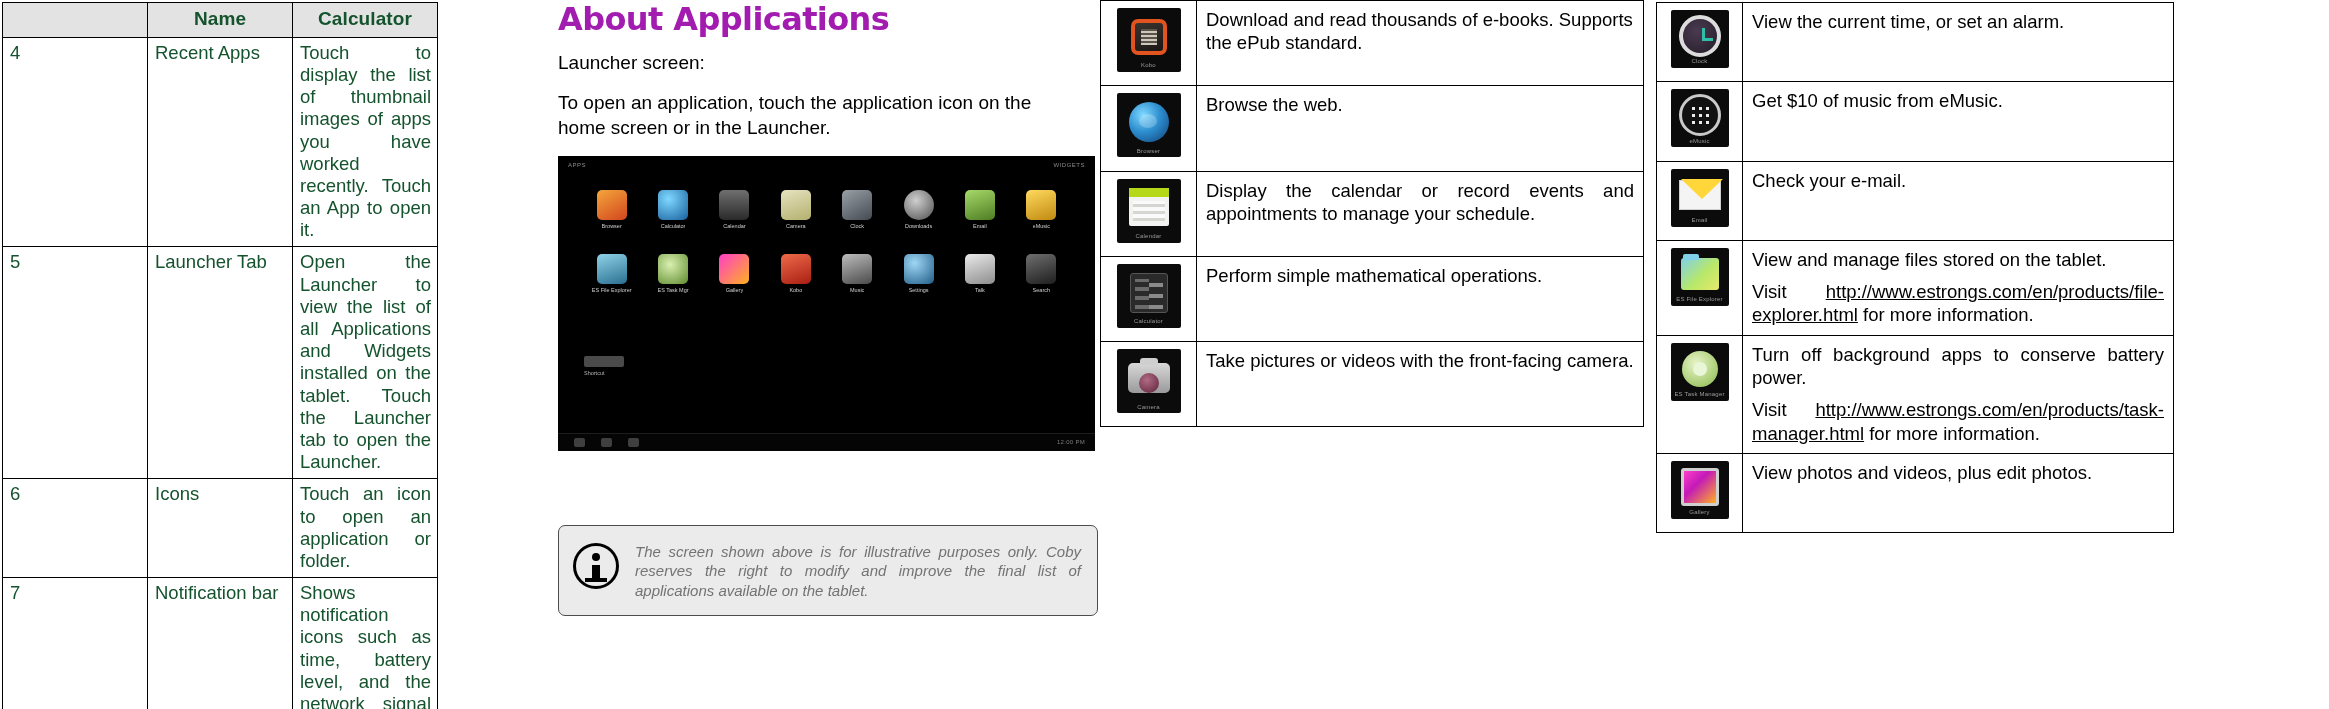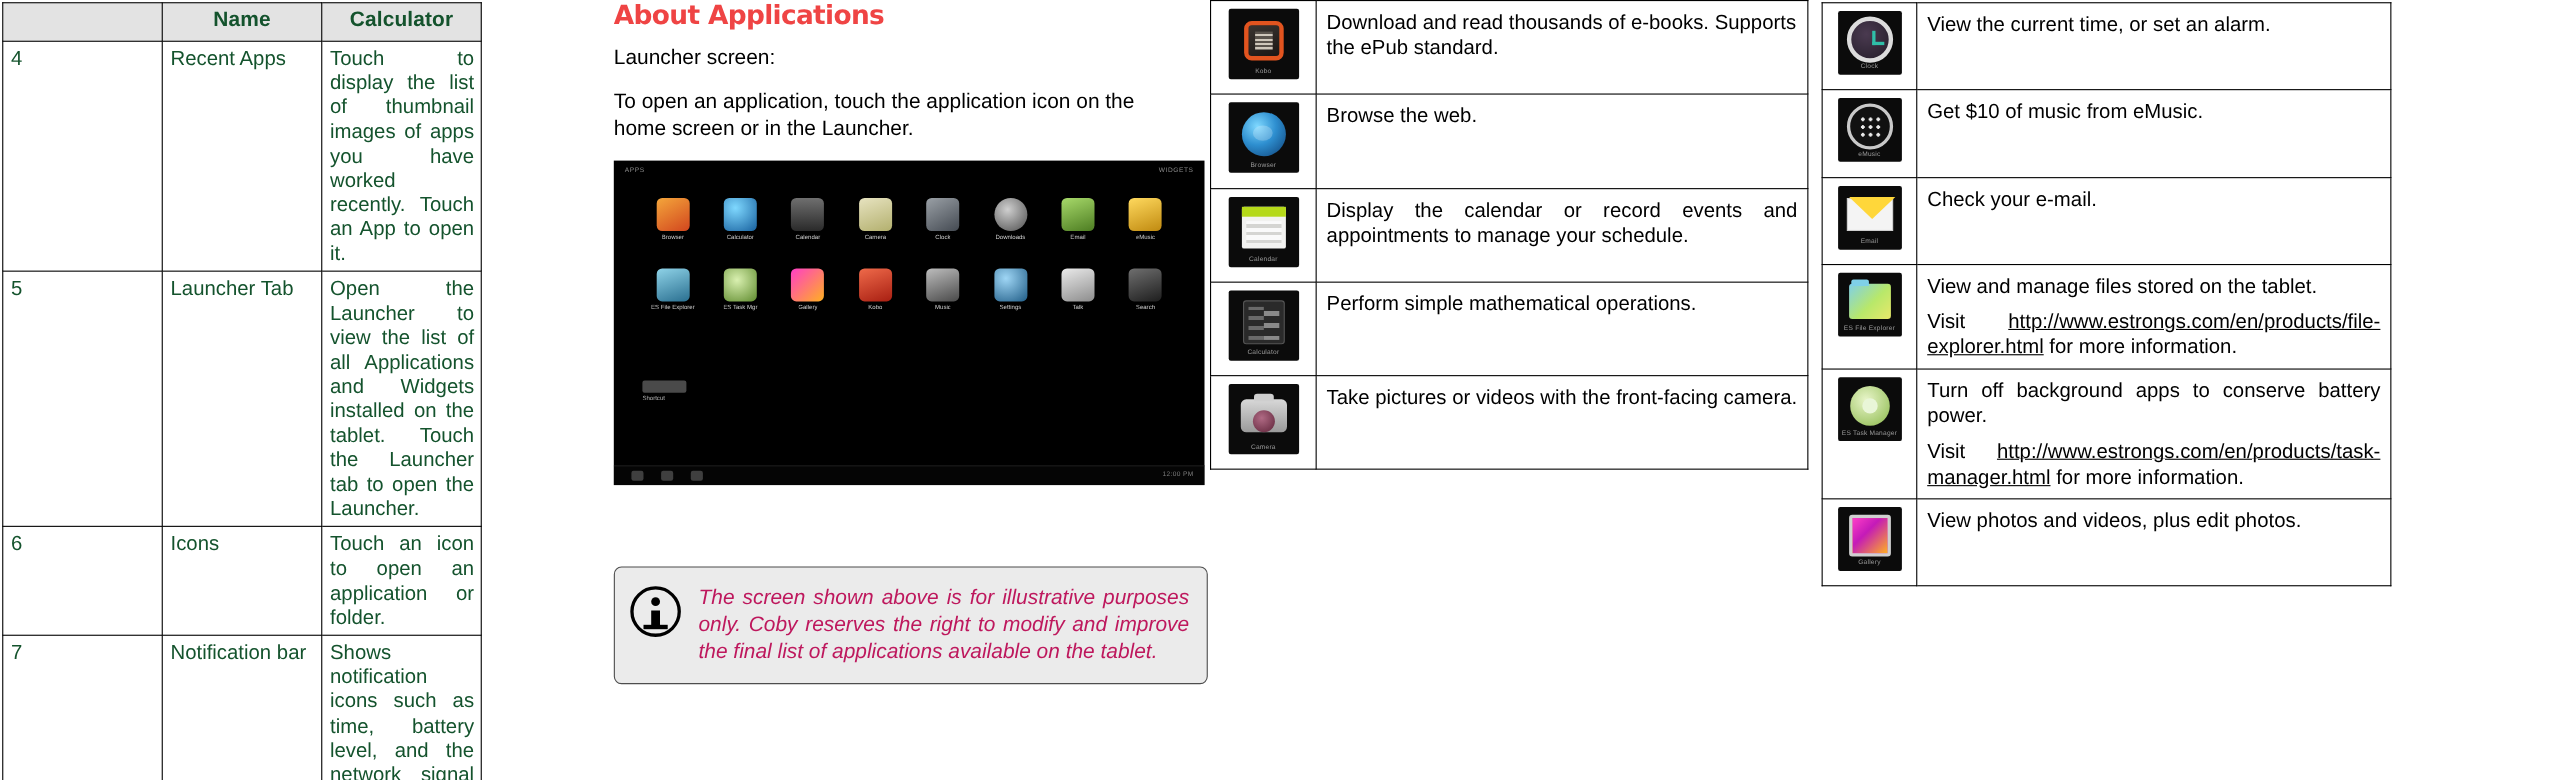--- a/index.html
+++ b/index.html
@@ -52,25 +52,25 @@
   td.c-desc { text-align: justify; text-justify: inter-word; }
 
   
   .col-about {
     width: 560px;
     flex: 0 0 560px;
     padding: 0 24px 0 28px;
   }
   h2.sec-title {
     font-family: "DejaVu Sans", sans-serif;
-    font-size: 24px;
+    font-size: 32px;
     font-weight: bold;
     margin: 0 0 13px 0;
     letter-spacing: -0.6px;
-    color: #ef4444;
+    color: #a21caf;
   }
   h2.sec-title.italic { font-style: italic; }
   p.body {
     font-size: 19px;
     line-height: 1.28;
     margin: 0 0 16px 0;
     color: #000;
   }
   .shot-wrap {
     margin-top: 10px;
@@ -150,26 +150,26 @@
   }
   .note-icon .stem {
     position: absolute; left: 50%; transform: translateX(-50%);
     top: 19px; width: 8px; height: 15px; background: #000;
   }
   .note-icon .base {
     position: absolute; left: 50%; transform: translateX(-50%);
     top: 32px; width: 22px; height: 4px; background: #000;
   }
   .note-text {
-    font-size: 19px;
+    font-size: 15px;
     line-height: 1.30;
     font-style: italic;
     text-align: justify;
     text-justify: inter-word;
-    color: #be185d;
+    color: #737373;
     padding-top: 2px;
   }
 
   
   .col-pre {
     width: 560px;
     flex: 0 0 560px;
     padding: 0 6px 0 10px;
   }
   .col-extra {

